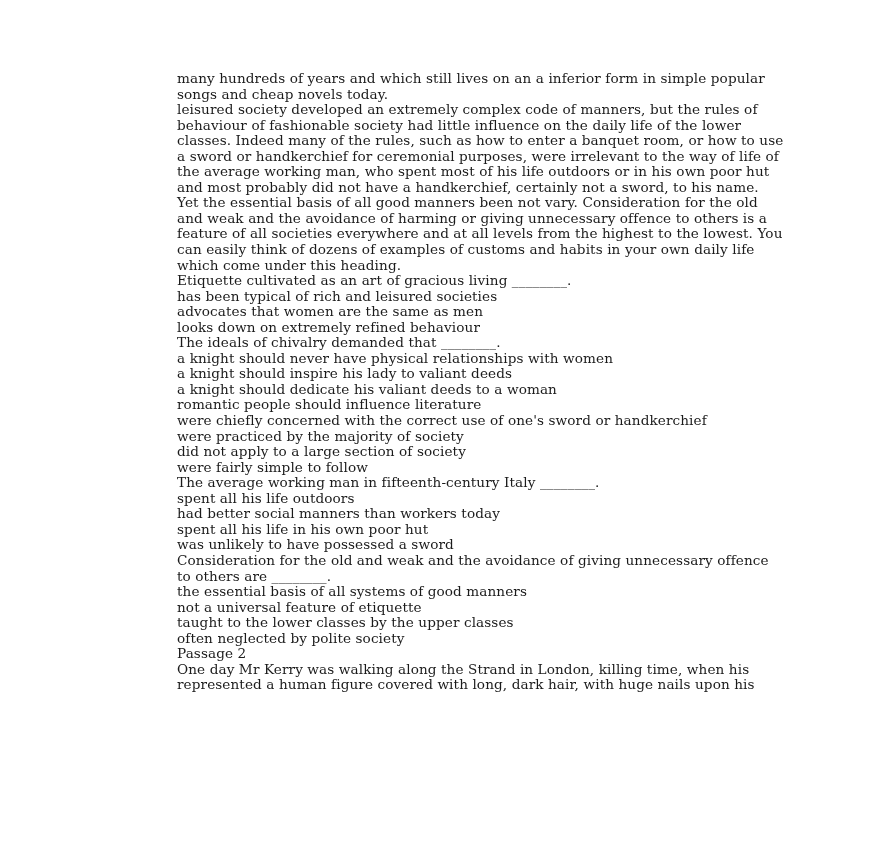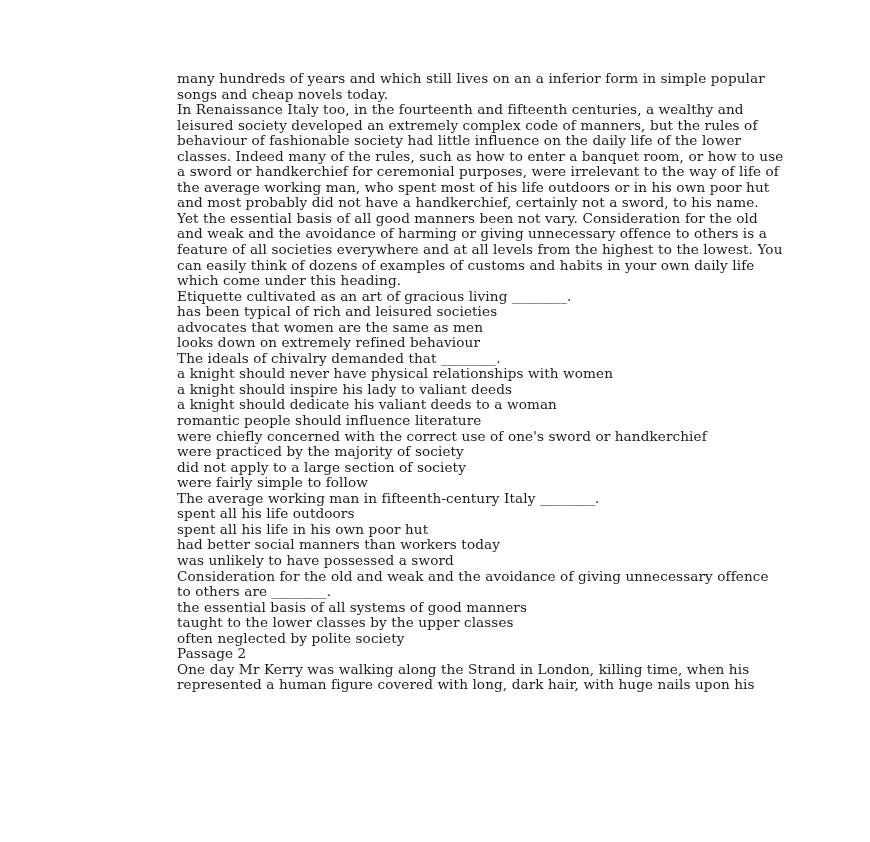--- a/index.html
+++ b/index.html
@@ -30,21 +30,20 @@
     letter-spacing: 0.1px;
   }
 </style>
 </head>
 <body>
 
 <div class="page">
   <div class="doc">
     <div class="line">many hundreds of years and which still lives on an a inferior form in simple popular</div>
     <div class="line">songs and cheap novels today.</div>
-    <div class="line">In Renaissance Italy too, in the fourteenth and fifteenth centuries, a wealthy and</div>
     <div class="line">leisured society developed an extremely complex code of manners, but the rules of</div>
     <div class="line">behaviour of fashionable society had little influence on the daily life of the lower</div>
     <div class="line">classes. Indeed many of the rules, such as how to enter a banquet room, or how to use</div>
     <div class="line">a sword or handkerchief for ceremonial purposes, were irrelevant to the way of life of</div>
     <div class="line">the average working man, who spent most of his life outdoors or in his own poor hut</div>
     <div class="line">and most probably did not have a handkerchief, certainly not a sword, to his name.</div>
     <div class="line">Yet the essential basis of all good manners been not vary. Consideration for the old</div>
     <div class="line">and weak and the avoidance of harming or giving unnecessary offence to others is a</div>
     <div class="line">feature of all societies everywhere and at all levels from the highest to the lowest. You</div>
     <div class="line">can easily think of dozens of examples of customs and habits in your own daily life</div>
@@ -57,25 +56,26 @@
     <div class="line">a knight should never have physical relationships with women</div>
     <div class="line">a knight should inspire his lady to valiant deeds</div>
     <div class="line">a knight should dedicate his valiant deeds to a woman</div>
     <div class="line">romantic people should influence literature</div>
     <div class="line">were chiefly concerned with the correct use of one's sword or handkerchief</div>
     <div class="line">were practiced by the majority of society</div>
     <div class="line">did not apply to a large section of society</div>
     <div class="line">were fairly simple to follow</div>
     <div class="line">The average working man in fifteenth-century Italy ________.</div>
     <div class="line">spent all his life outdoors</div>
+    <div class="line">had better social manners than workers today</div>
     <div class="line">spent all his life in his own poor hut</div>
-    <div class="line">had better social manners than workers today</div>
     <div class="line">was unlikely to have possessed a sword</div>
     <div class="line">Consideration for the old and weak and the avoidance of giving unnecessary offence</div>
     <div class="line">to others are ________.</div>
     <div class="line">the essential basis of all systems of good manners</div>
+    <div class="line">not a universal feature of etiquette</div>
     <div class="line">taught to the lower classes by the upper classes</div>
     <div class="line">often neglected by polite society</div>
     <div class="line">Passage 2</div>
     <div class="line">One day Mr Kerry was walking along the Strand in London, killing time, when his</div>
     <div class="line">represented a human figure covered with long, dark hair, with huge nails upon his</div>
   </div>
 </div>
 
 </body></html>

